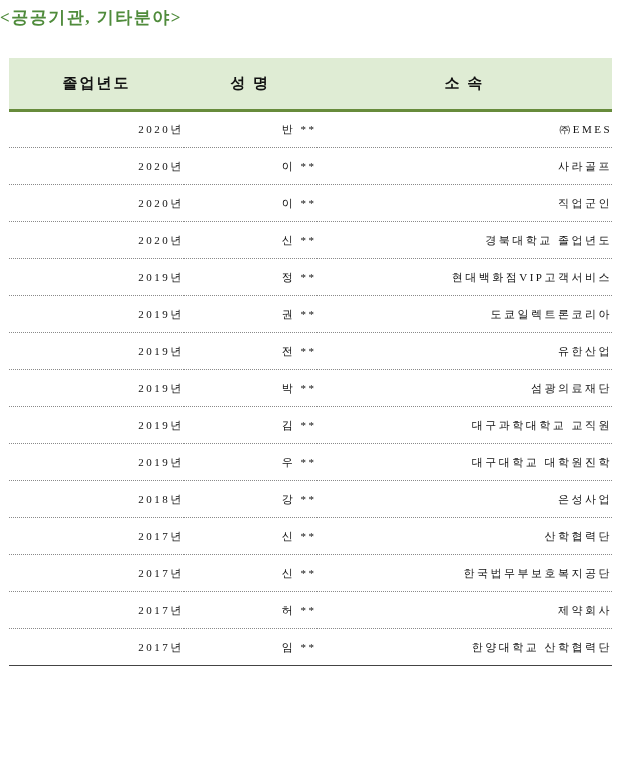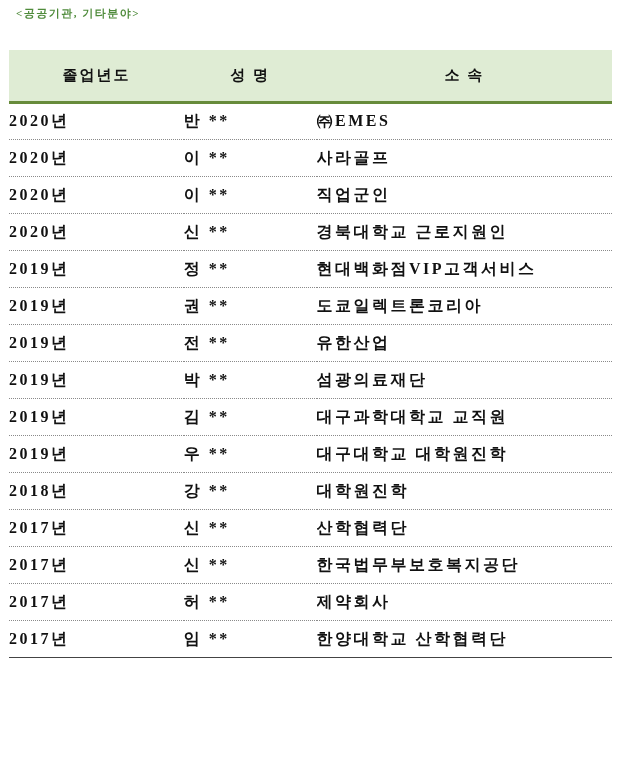--- a/index.html
+++ b/index.html
@@ -11,22 +11,22 @@
     --text:#111111;
   }
   *{box-sizing:border-box;}
   html,body{margin:0;padding:0;}
   body{
     width:620px;height:773px;background:#ffffff;
     font-family:"Liberation Serif","DejaVu Serif",serif;
     color:var(--text);overflow:hidden;
   }
   .title{
-    margin:6px 0 0 16px;
-    font-size:11px;
+    margin:6px 0 0 0;
+    font-size:17px;
     font-weight:bold;
     color:var(--title-green);
     letter-spacing:1.5px;
   }
   table.grad-table{
     border-collapse:collapse;
     table-layout:fixed;
     width:603px;
     margin:29px 0 0 9px;
   }
@@ -38,29 +38,28 @@
     border-bottom:3px solid var(--header-line);
     height:33px;
     font-size:15px;
     font-weight:bold;
     letter-spacing:2px;
     text-align:center;
     padding:16px;
   }
   tbody td{
     height:37px;
-    text-align:left;
+    text-align:right;
     vertical-align:middle;
-    font-size:16px;
+    font-size:11px;
     letter-spacing:2.5px;
     border-bottom:1px dotted var(--row-dot);
     padding:0;
     white-space:nowrap;
     overflow:hidden;
-    font-weight:bold;
   }
   tbody tr:last-child td{
     border-bottom:1.5px solid var(--bottom-line);
   }
 </style>
 </head>
 <body>
 
 <div class="page">
   <h1 class="title">&lt;공공기관, 기타분야&gt;</h1>
@@ -90,21 +89,21 @@
           <td>사라골프</td>
         </tr>
         <tr>
           <td>2020년</td>
           <td>이 **</td>
           <td>직업군인</td>
         </tr>
         <tr>
           <td>2020년</td>
           <td>신 **</td>
-          <td>경북대학교 근로지원인</td>
+          <td>경북대학교 졸업년도</td>
         </tr>
         <tr>
           <td>2019년</td>
           <td>정 **</td>
           <td>현대백화점VIP고객서비스</td>
         </tr>
         <tr>
           <td>2019년</td>
           <td>권 **</td>
           <td>도쿄일렉트론코리아</td>
@@ -125,21 +124,21 @@
           <td>대구과학대학교 교직원</td>
         </tr>
         <tr>
           <td>2019년</td>
           <td>우 **</td>
           <td>대구대학교 대학원진학</td>
         </tr>
         <tr>
           <td>2018년</td>
           <td>강 **</td>
-          <td>대학원진학</td>
+          <td>은성사업</td>
         </tr>
         <tr>
           <td>2017년</td>
           <td>신 **</td>
           <td>산학협력단</td>
         </tr>
         <tr>
           <td>2017년</td>
           <td>신 **</td>
           <td>한국법무부보호복지공단</td>

